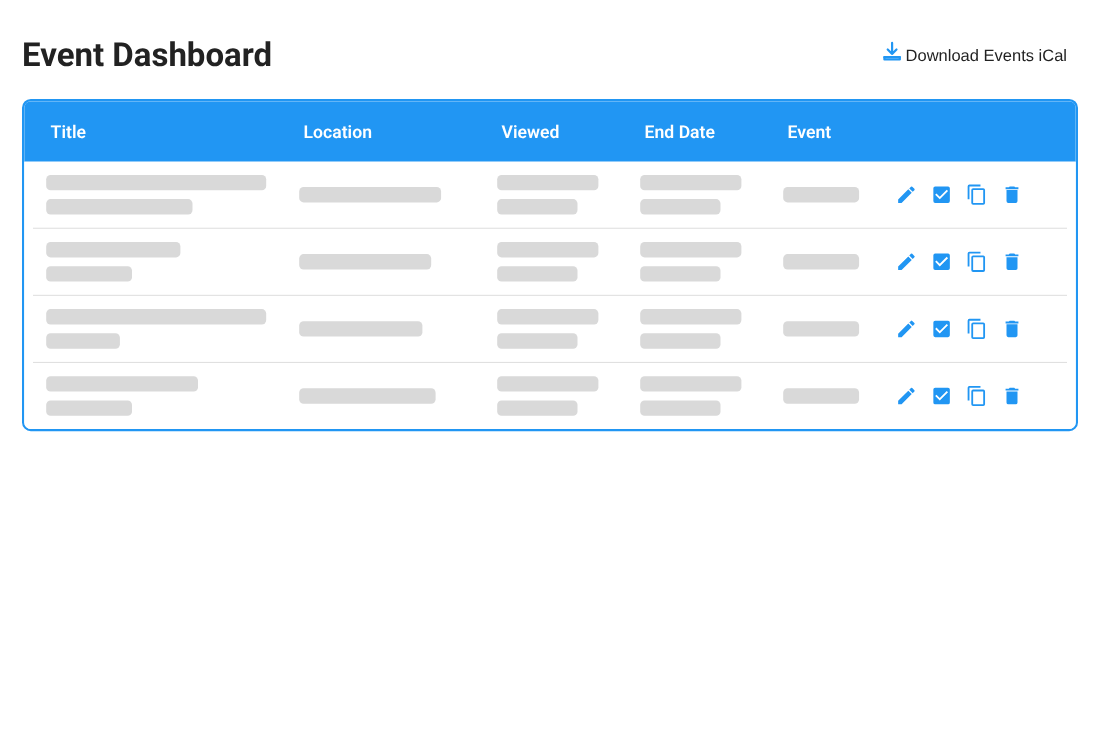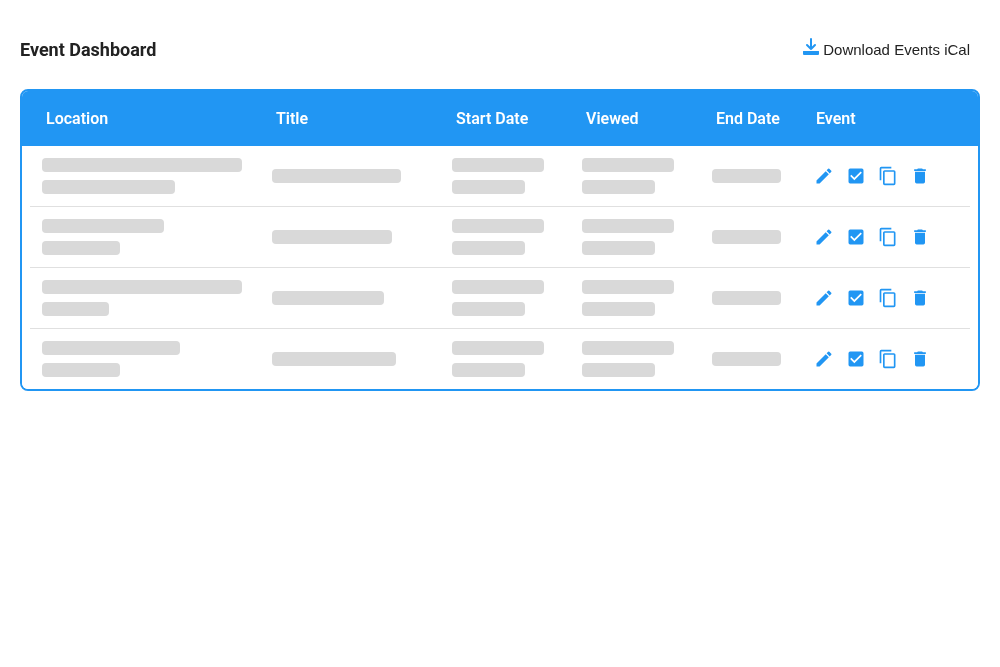--- a/index.html
+++ b/index.html
@@ -23,21 +23,21 @@
     }
 
     .page-header {
       display: flex;
       justify-content: space-between;
       align-items: center;
       margin-bottom: 20px;
     }
 
     .page-title {
-      font-size: 18px;
+      font-size: 30px;
       font-weight: 700;
       color: #222;
     }
 
     .download-btn {
       display: flex;
       align-items: center;
       gap: 1px;
       background: transparent;
       border: none;
@@ -160,23 +160,22 @@
           <path d="M4 16v2h14v-2" stroke="#2196f3" stroke-width="2" stroke-linecap="round" stroke-linejoin="round"></path>
         </svg>
       </span>
       <span>Download Events iCal</span>
     </button>
   </div>
 
   <div class="table-wrapper">
 
     <div class="table-header">
+      <div class="table-header-cell">Title</div>
       <div class="table-header-cell">Location</div>
-      <div class="table-header-cell">Title</div>
-      <div class="table-header-cell">Start Date</div>
       <div class="table-header-cell">Viewed</div>
       <div class="table-header-cell">End Date</div>
       <div class="table-header-cell">Event</div>
     </div>
 
     <div class="table-body">
 
       <div class="table-row">
         <div class="cell-content">
           <div class="skeleton-stack">

